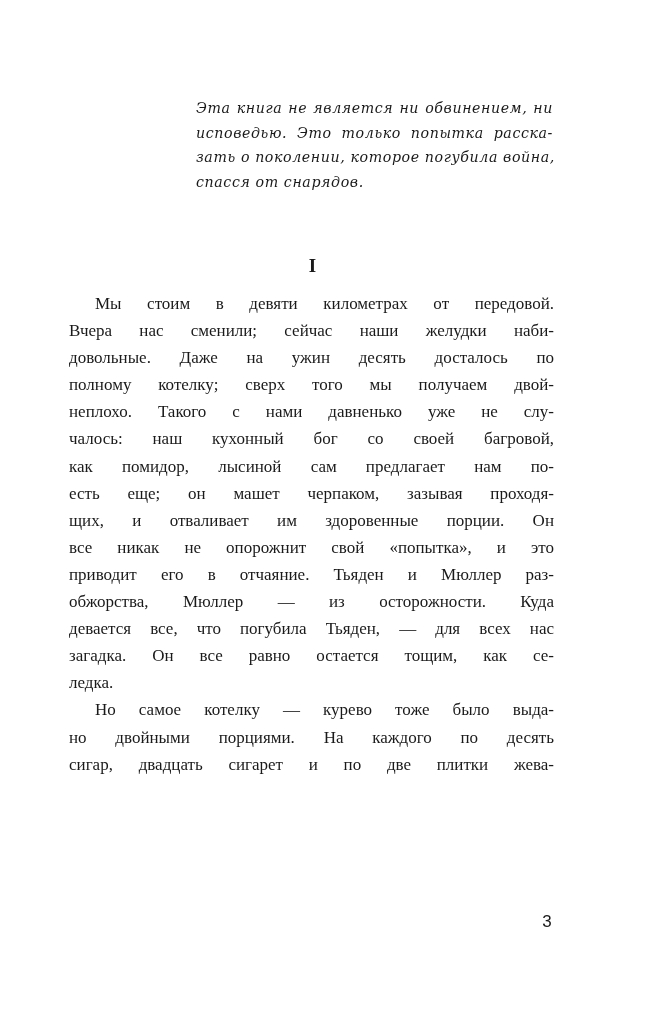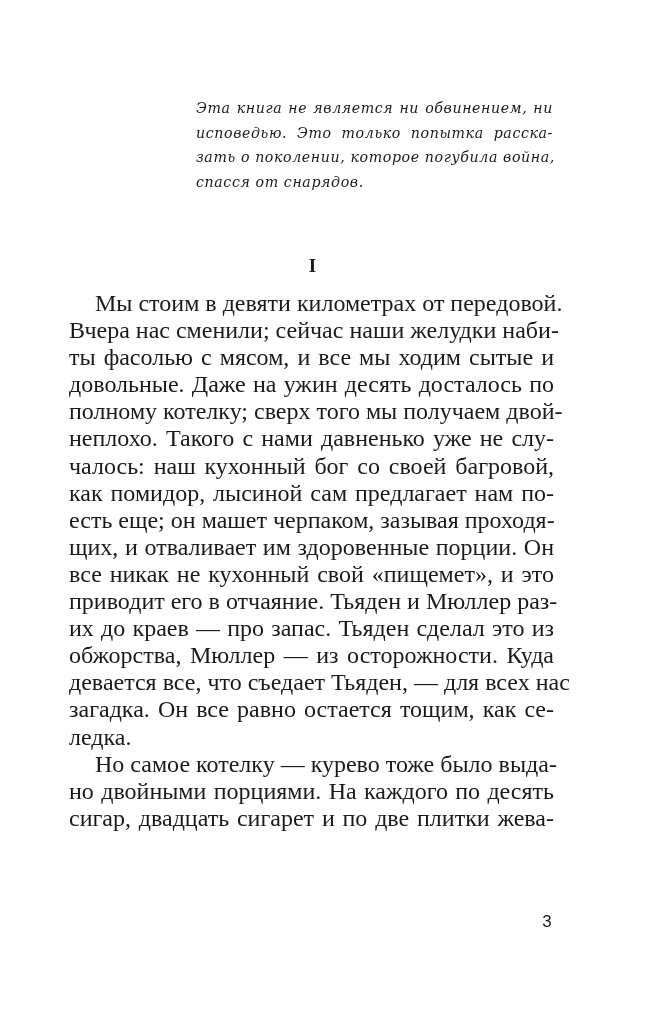--- a/index.html
+++ b/index.html
@@ -11,21 +11,21 @@
     font-size: 14.2px; line-height: 24.5px; letter-spacing: 0.6px;
   }
   .epigraph .eline { display: block; white-space: nowrap; text-align: justify; text-align-last: justify; }
   .epigraph .eline.last { text-align-last: left; }
   .chapter {
     position: absolute; left: 0; width: 625px; top: 254px; text-align: center;
     font-family: "Liberation Serif", serif; font-weight: bold; font-size: 19px; line-height: 24px;
   }
   .body-text {
     position: absolute; left: 69px; top: 290px; width: 485px;
-    font-family: "Liberation Serif", serif; font-size: 24px; line-height: 27.1px;
+    font-family: "Liberation Serif", serif; font-size: 17px; line-height: 27.1px;
   }
   .line { display: block; white-space: nowrap; text-align: justify; text-align-last: justify; }
   .line.last { text-align-last: left; }
   .line.indent { padding-left: 26px; }
   .page-number {
     position: absolute; left: 532px; top: 912px; width: 30px; text-align: center;
     font-family: "Liberation Sans", sans-serif; font-size: 17px; line-height: 20px;
   }
 </style>
 </head>
@@ -39,33 +39,31 @@
     <span class="eline">зать о поколении, которое погубила война,</span>
     <span class="eline last">спасся от снарядов.</span>
   </div>
 
   <div class="chapter">I</div>
 
   <div class="body-text">
     <div class="paragraph">
       <span class="line indent">Мы стоим в девяти километрах от передовой.</span>
       <span class="line">Вчера нас сменили; сейчас наши желудки наби-</span>
-      <span class="line">ты фасолью с мясом, и все мы ходим сытые и</span>
       <span class="line">довольные. Даже на ужин десять досталось по</span>
       <span class="line">полному котелку; сверх того мы получаем двой-</span>
       <span class="line">неплохо. Такого с нами давненько уже не слу-</span>
       <span class="line">чалось: наш кухонный бог со своей багровой,</span>
       <span class="line">как помидор, лысиной сам предлагает нам по-</span>
       <span class="line">есть еще; он машет черпаком, зазывая проходя-</span>
       <span class="line">щих, и отваливает им здоровенные порции. Он</span>
-      <span class="line">все никак не кухонный свой «пищемет», и это</span>
+      <span class="line">все никак не опорожнит свой «попытка», и это</span>
       <span class="line">приводит его в отчаяние. Тьяден и Мюллер раз-</span>
-      <span class="line">их до краев — про запас. Тьяден сделал это из</span>
       <span class="line">обжорства, Мюллер — из осторожности. Куда</span>
-      <span class="line">девается все, что съедает Тьяден, — для всех нас</span>
+      <span class="line">девается все, что погубила Тьяден, — для всех нас</span>
       <span class="line">загадка. Он все равно остается тощим, как се-</span>
       <span class="line last">ледка.</span>
     </div>
     <div class="paragraph">
       <span class="line indent">Но самое котелку — курево тоже было выда-</span>
       <span class="line">но двойными порциями. На каждого по десять</span>
       <span class="line">сигар, двадцать сигарет и по две плитки жева-</span>
     </div>
   </div>
 

